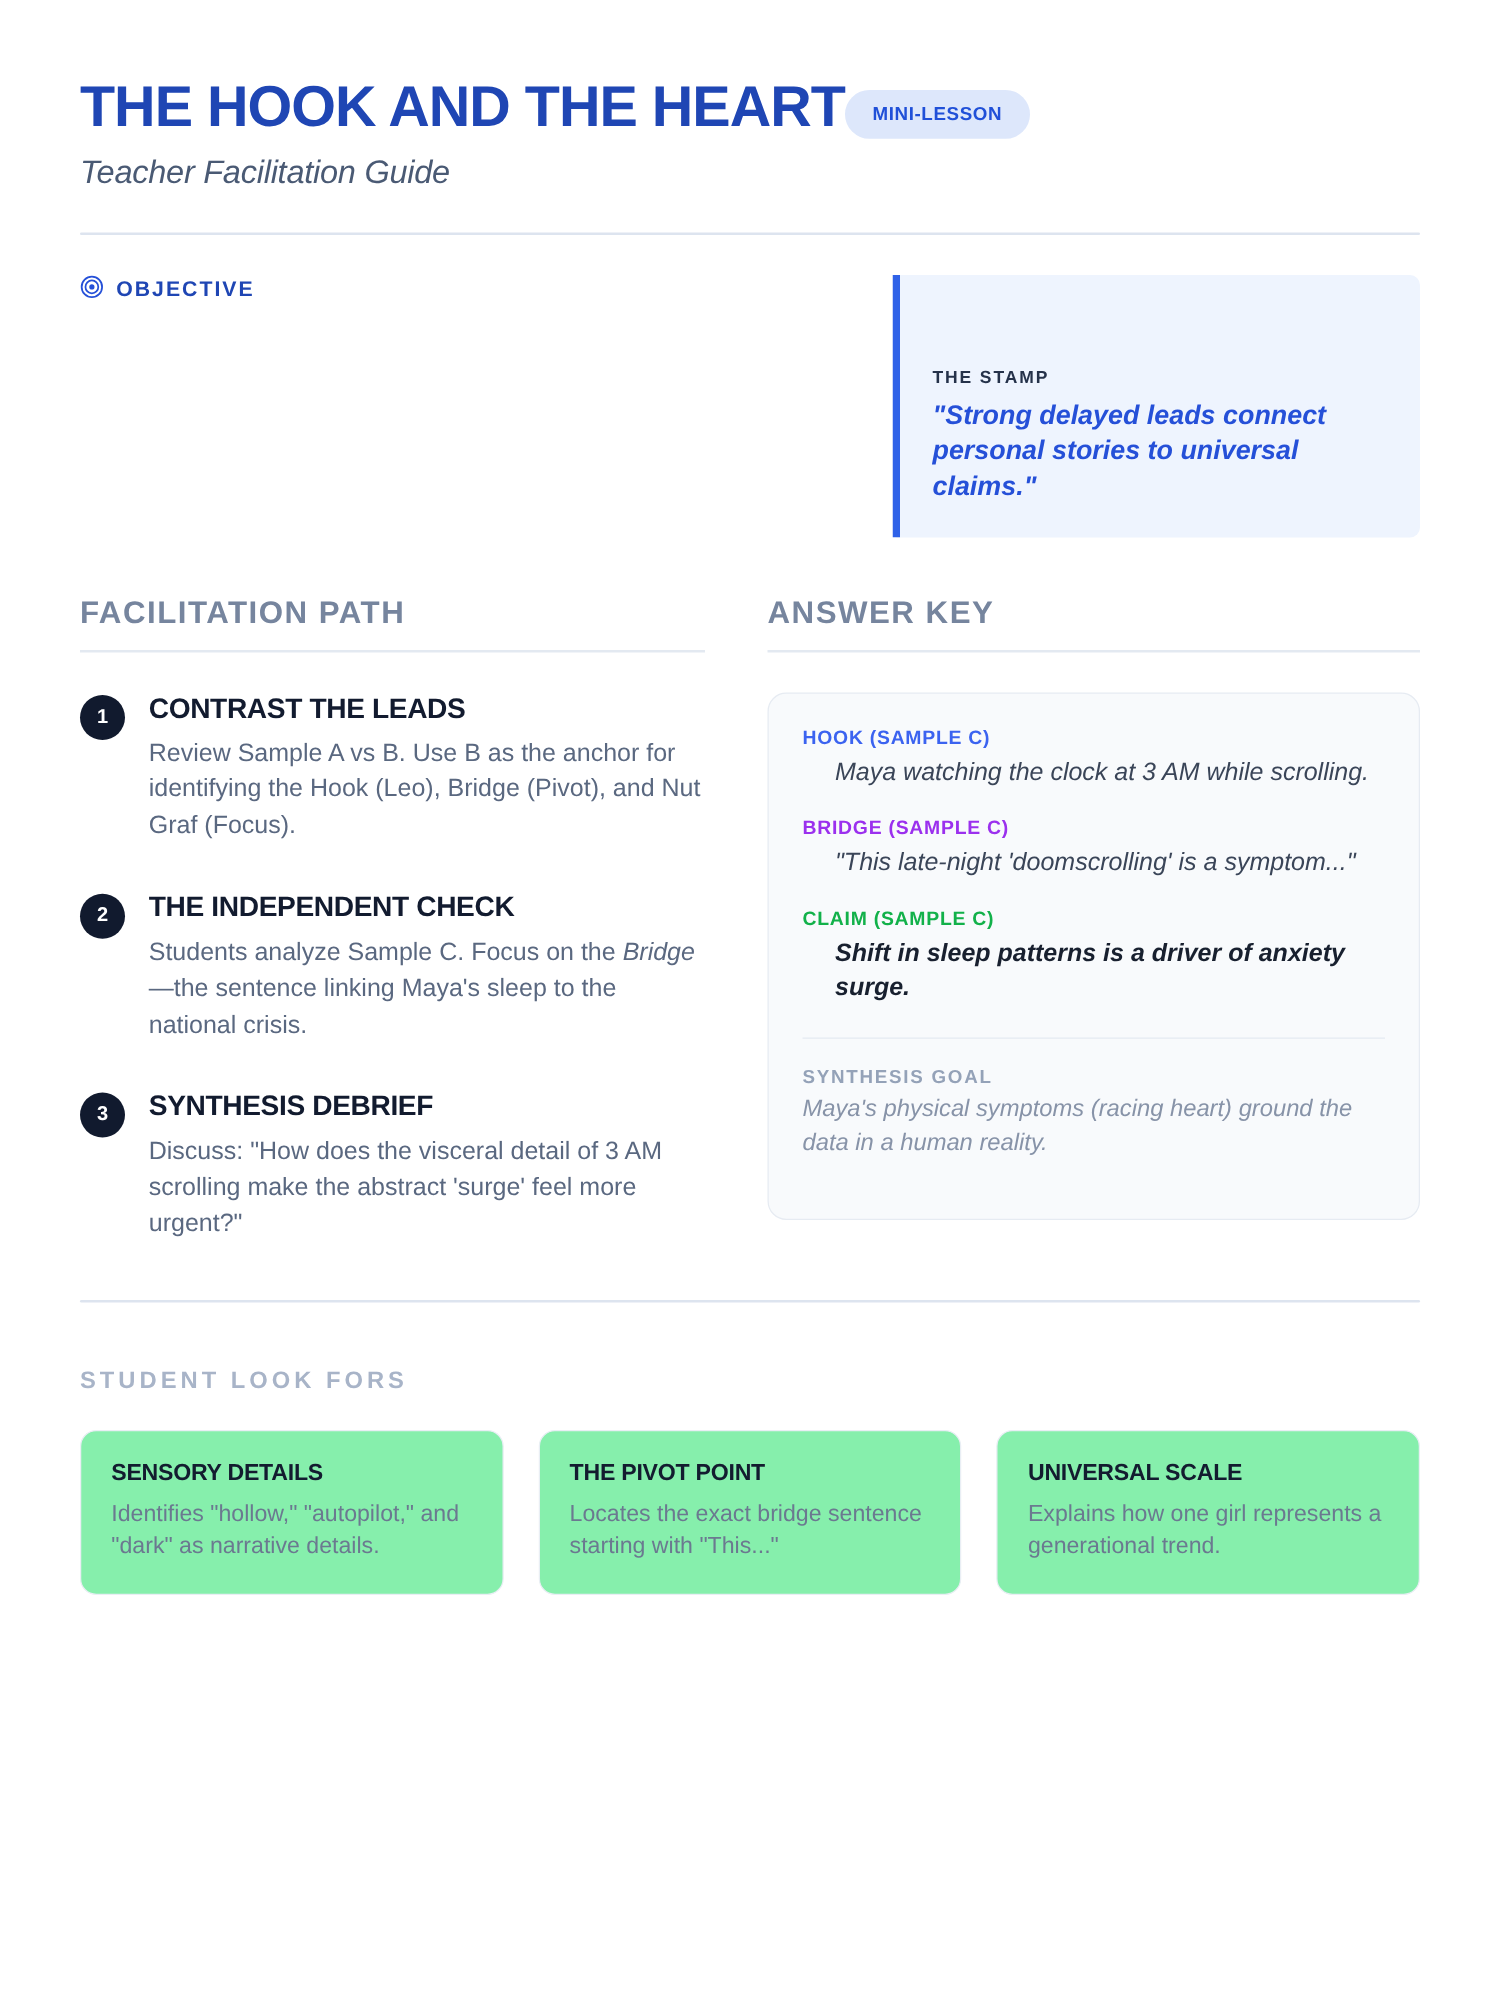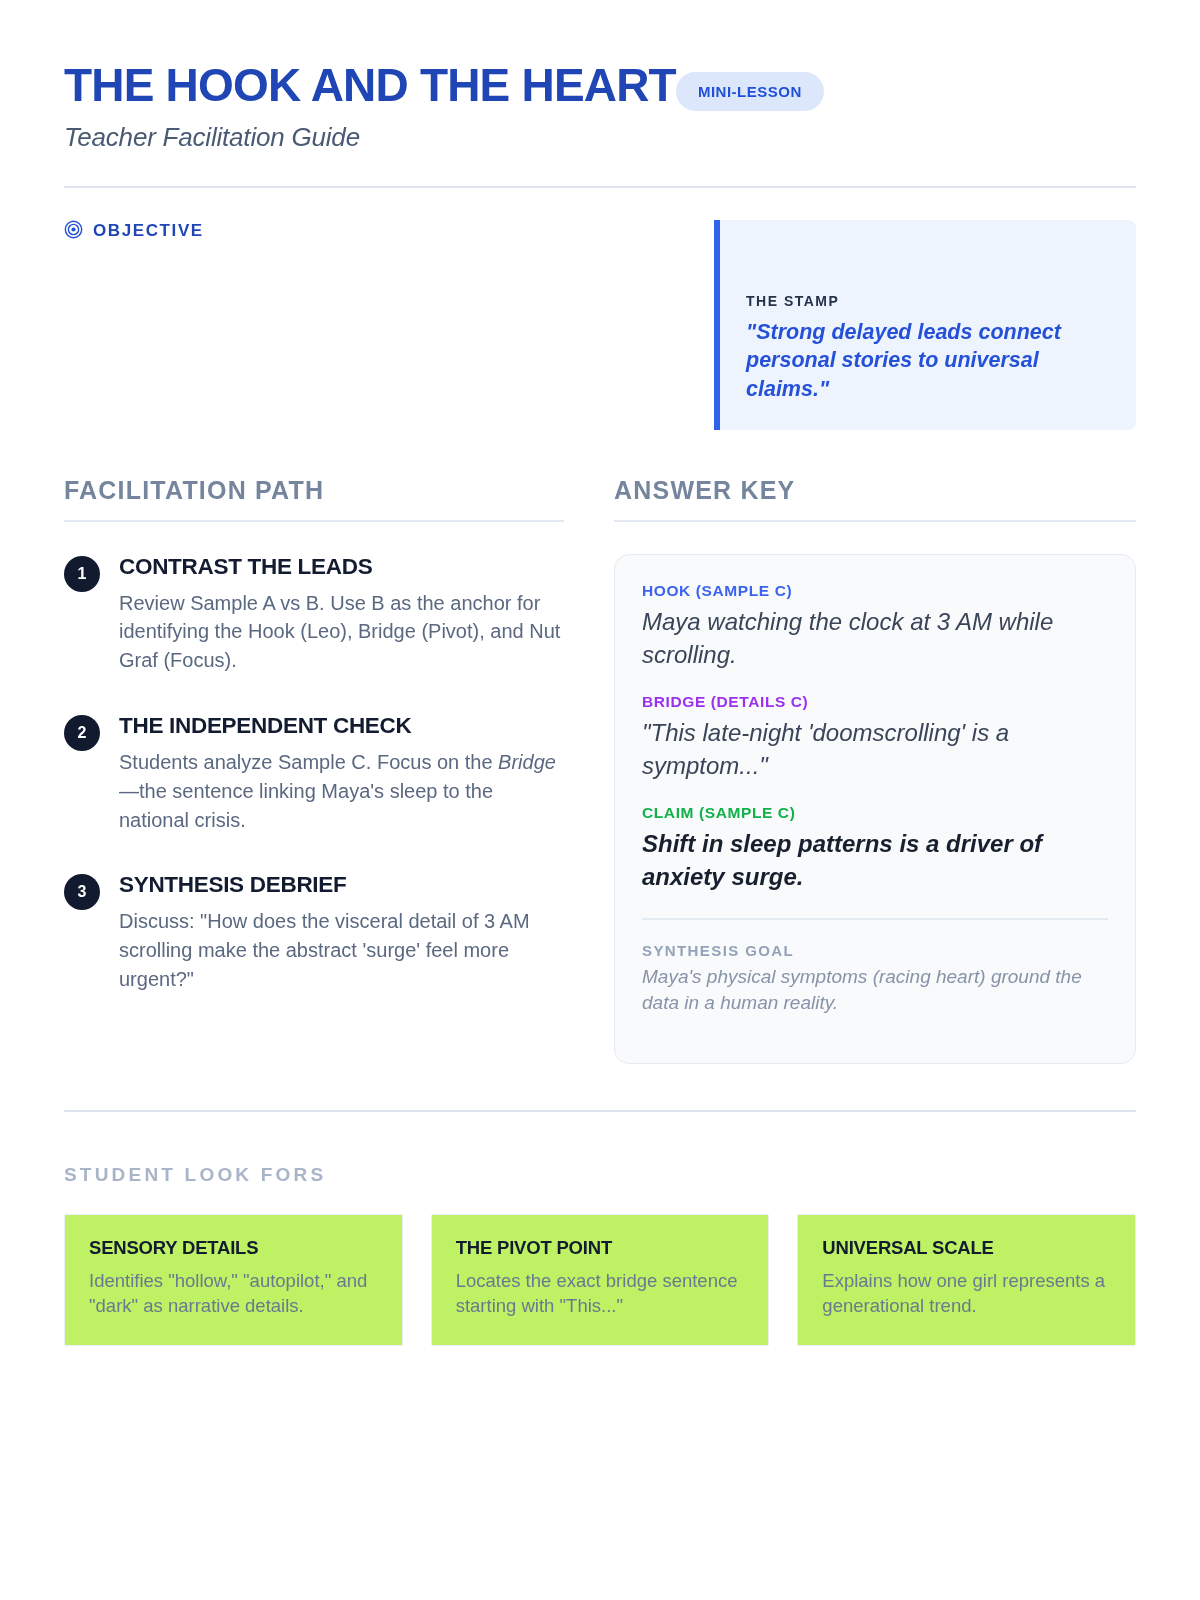--- a/index.html
+++ b/index.html
@@ -185,24 +185,25 @@
   .ak-label {
     font-size: 15.5px;
     font-weight: 700;
     letter-spacing: 0.6px;
   }
   .ak-label.hook { color: #3b63f0; }
   .ak-label.bridge { color: #9b30ee; }
   .ak-label.claim { color: #12b14a; }
   .ak-text {
     margin-top: 5px;
-    font-size: 24px;
+    font-size: 20px;
     line-height: 1.38;
     font-style: italic;
     color: #3a4558;
+    margin-left: 26px;
   }
   .ak-text.bold { font-weight: 700; color: #18202f; }
   .ak-divider {
     height: 1.5px;
     background: #e4eaf1;
     margin: 25px 0 22px 0;
   }
   .ak-goal-label {
     font-size: 15px;
     font-weight: 700;
@@ -225,23 +226,23 @@
     letter-spacing: 3.2px;
     color: #a8b4c8;
   }
   .lf-grid {
     display: flex;
     gap: 28px;
     margin-top: 28px;
   }
   .lf-card {
     flex: 1;
-    background: #bef264;
+    background: #86efac;
     border: 1.5px solid #e9eef4;
-    border-radius: 2px;
+    border-radius: 13px;
     padding: 22px 24px 26px 24px;
   }
   .lf-card-title {
     font-size: 18.5px;
     font-weight: 700;
     letter-spacing: -0.2px;
     color: #131c2f;
   }
   .lf-card-text {
     margin-top: 9px;
@@ -326,21 +327,21 @@
       <div class="section-rule"></div>
 
       <div class="answer-card">
 
         <div class="ak-block">
           <div class="ak-label hook">HOOK (SAMPLE C)</div>
           <div class="ak-text">Maya watching the clock at 3 AM while scrolling.</div>
         </div>
 
         <div class="ak-block">
-          <div class="ak-label bridge">BRIDGE (DETAILS C)</div>
+          <div class="ak-label bridge">BRIDGE (SAMPLE C)</div>
           <div class="ak-text">"This late-night 'doomscrolling' is a symptom..."</div>
         </div>
 
         <div class="ak-block">
           <div class="ak-label claim">CLAIM (SAMPLE C)</div>
           <div class="ak-text bold">Shift in sleep patterns is a driver of anxiety surge.</div>
         </div>
 
         <div class="ak-divider"></div>
 

